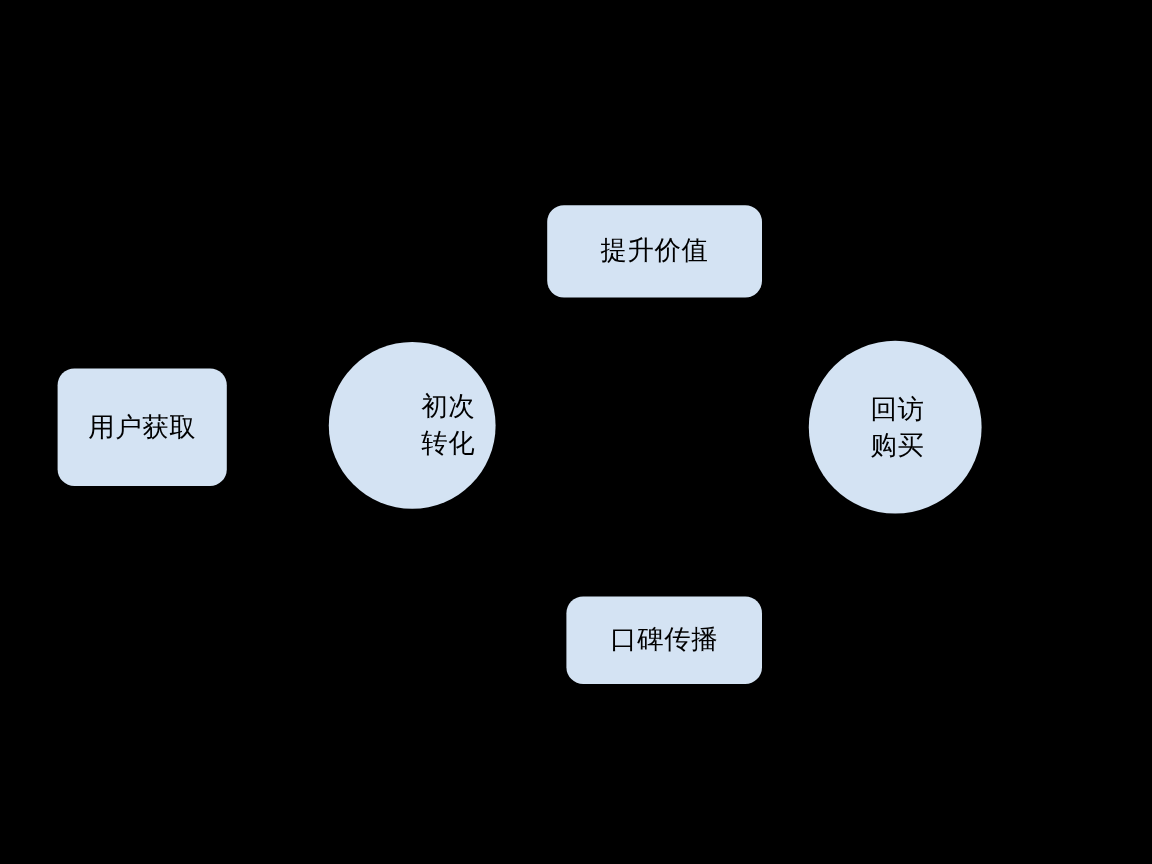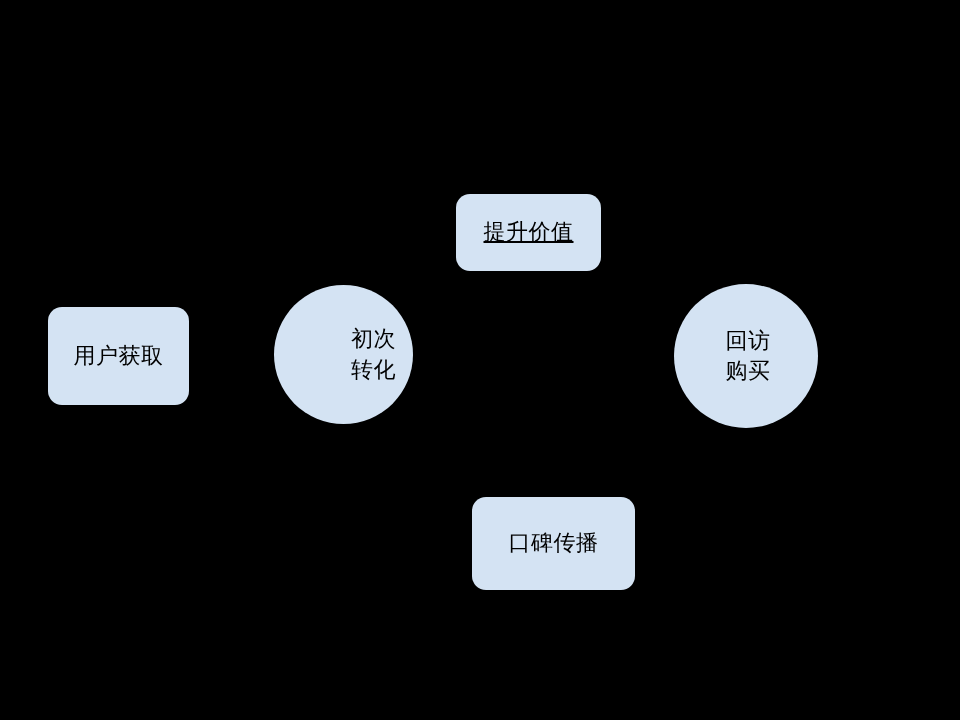--- a/index.html
+++ b/index.html
@@ -50,31 +50,30 @@
     width: 139px;
     height: 139px;
   }
   #node-first-conversion .node-label {
     transform: translateX(6px);
     margin-left: 48px;
   }
   
   #node-value-uplift {
     left: 456px;
-    top: 194px;
-    width: 145px;
+    top: 171px;
+    width: 179px;
     height: 77px;
-    text-decoration: underline;
   }
   
   #node-word-of-mouth {
     left: 472px;
     top: 497px;
     width: 163px;
-    height: 93px;
+    height: 73px;
   }
   
   #node-repeat-purchase {
     left: 674px;
     top: 284px;
     width: 144px;
     height: 144px;
   }
   #node-repeat-purchase .node-label {
     transform: translateX(2px);

